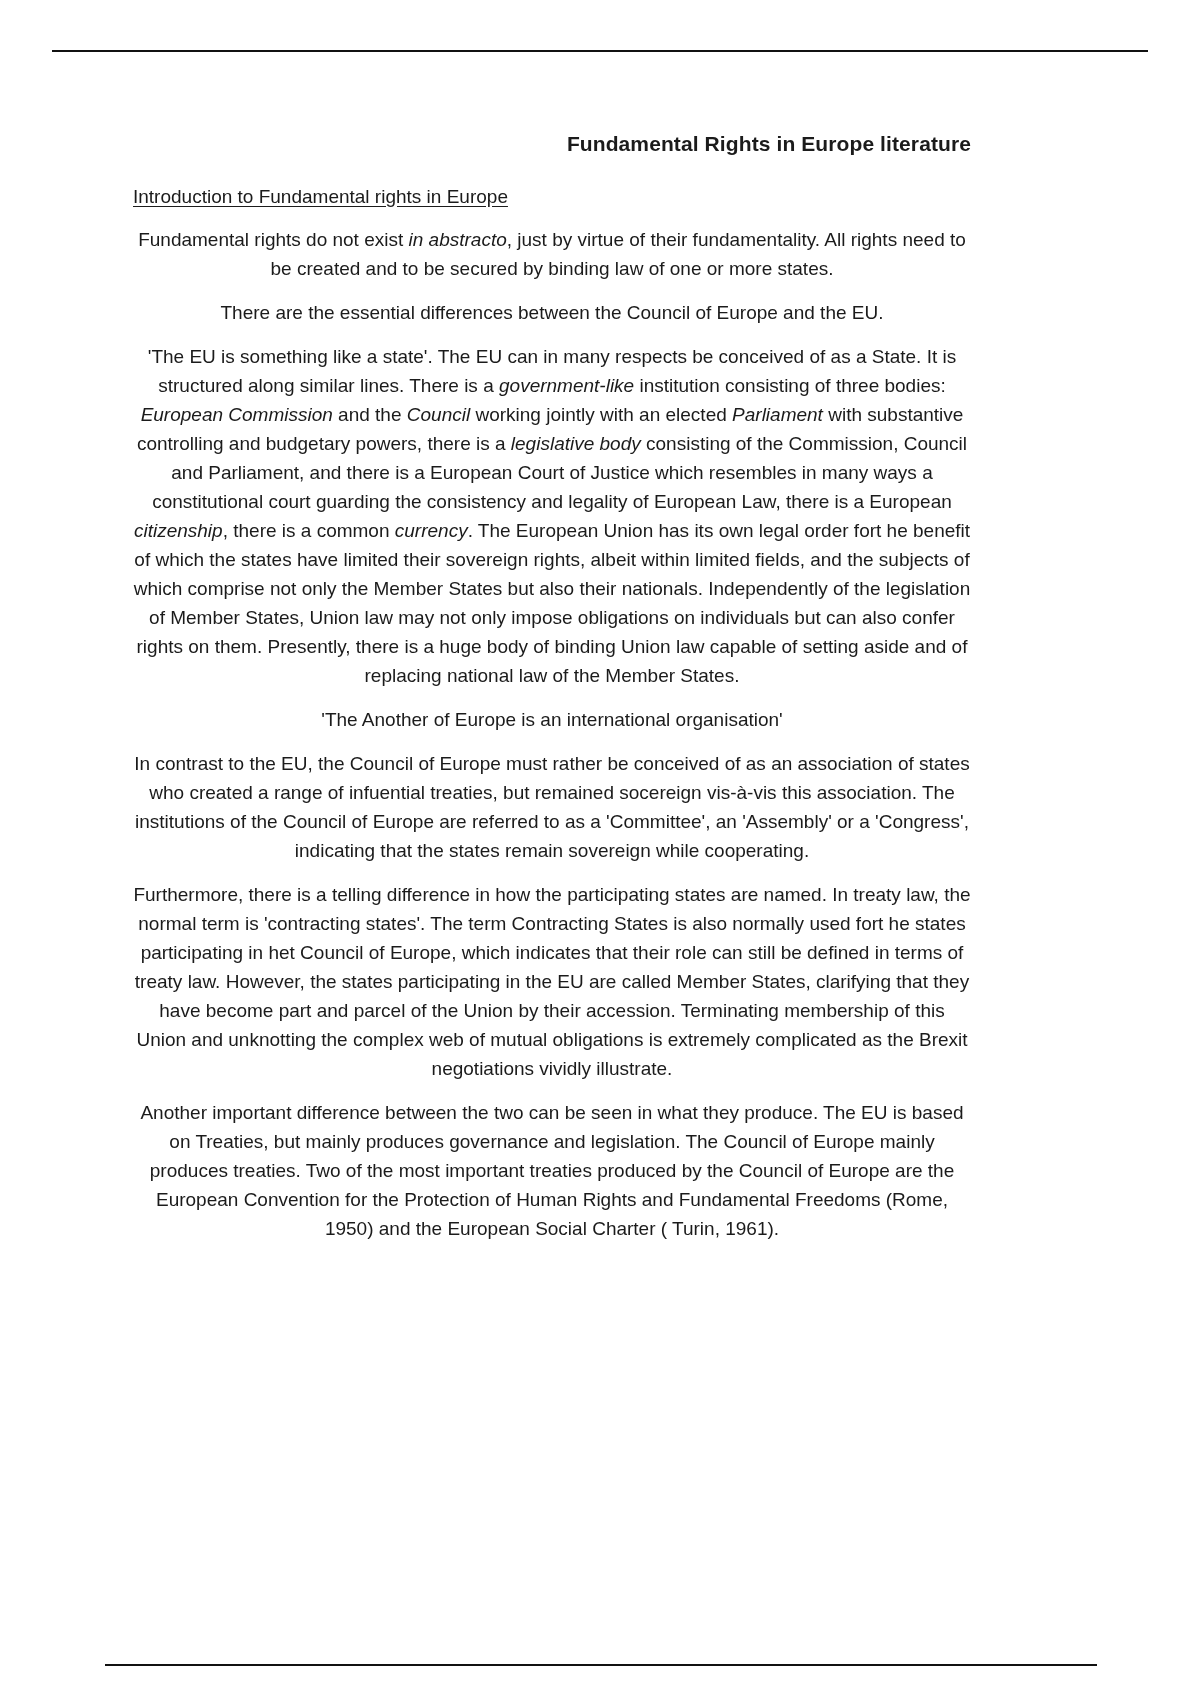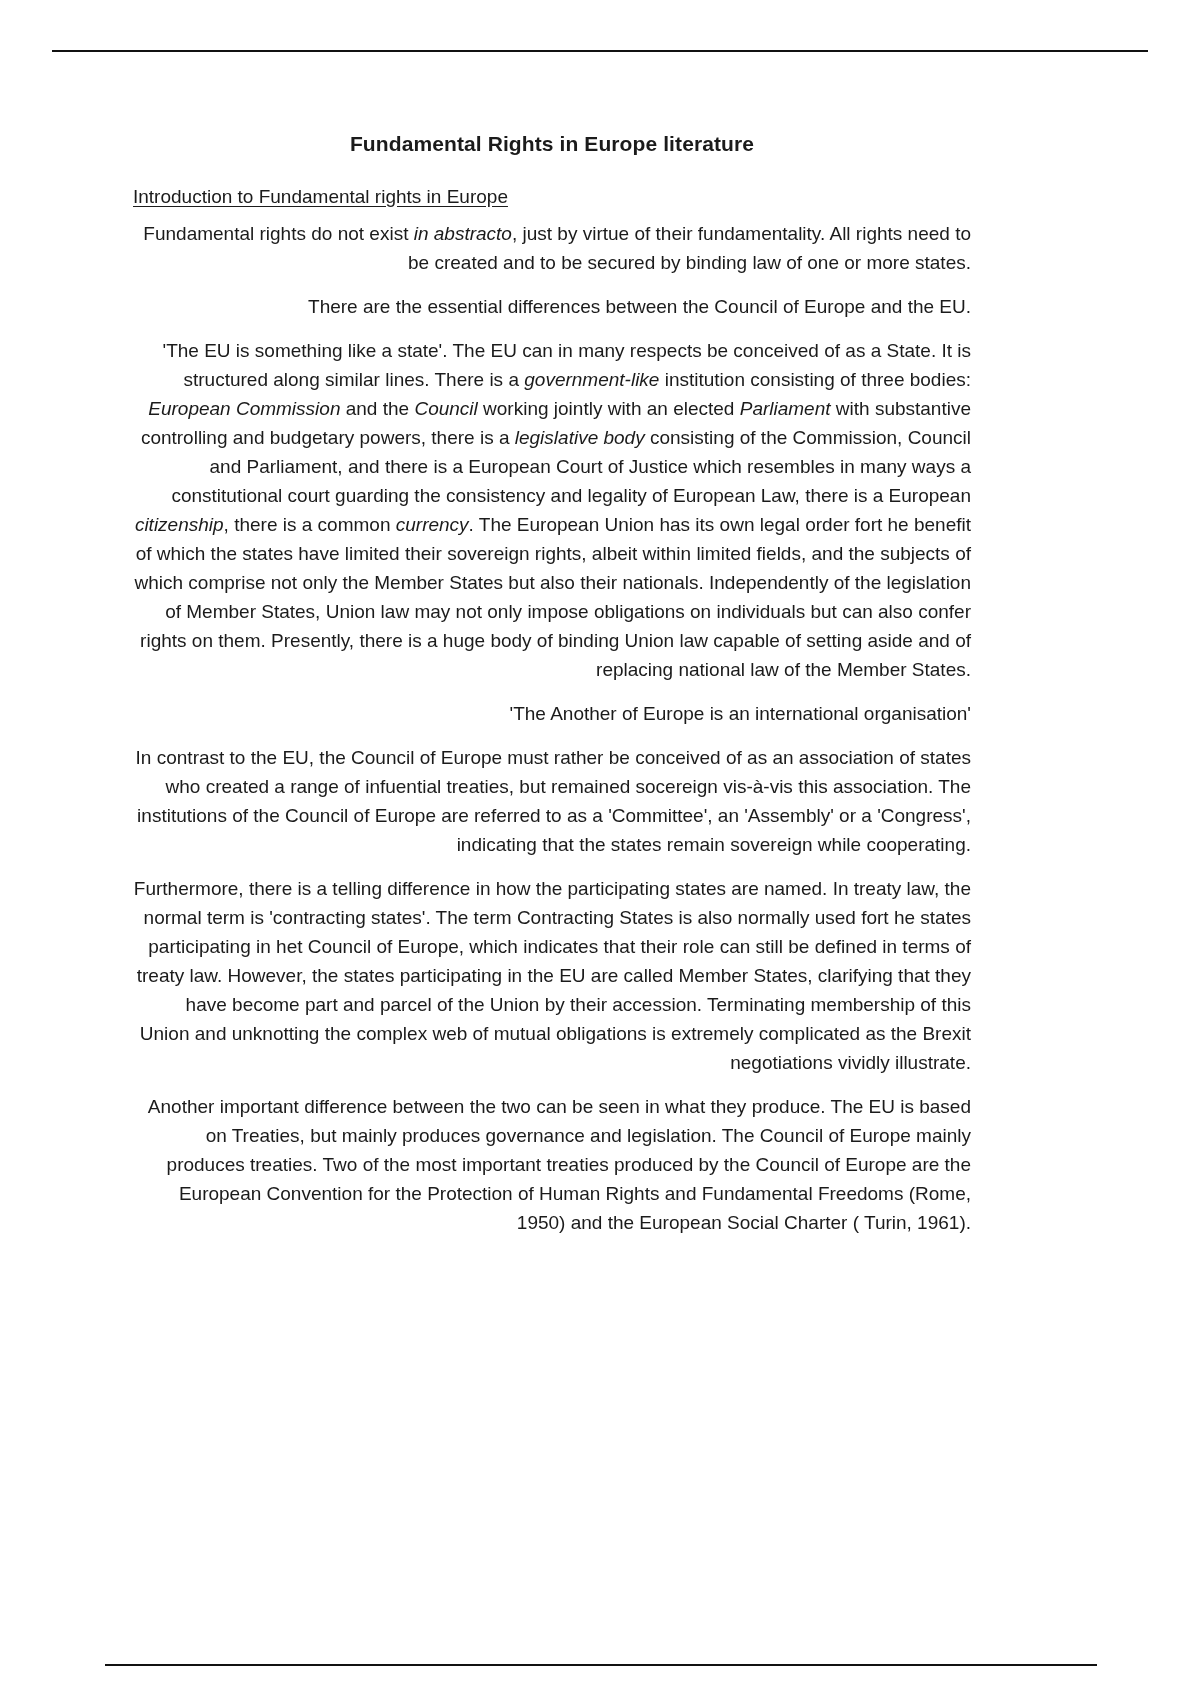--- a/index.html
+++ b/index.html
@@ -34,36 +34,36 @@
   }
   .content {
     position: absolute;
     left: 133px;
     top: 132px;
     width: 838px;
   }
   .title {
     font-size: 21px;
     font-weight: 700;
-    text-align: center;
+    text-align: right;
     margin: 0 0 30px 0;
     letter-spacing: 0.1px;
   }
   .heading {
     font-size: 19px;
     font-weight: 400;
     text-decoration: underline;
     text-underline-offset: 3px;
-    margin: 0 0 11px 0;
+    margin: 0 0 17px 0;
   }
   .blocks p {
     font-size: 19px;
     line-height: 29px;
     margin: 0 0 15px 0;
-    text-align: right;
+    text-align: center;
   }
   .blocks p em {
     font-style: italic;
   }
 </style>
 </head>
 <body>
 
 <div class="page">
   <div class="rule rule-top"></div>

